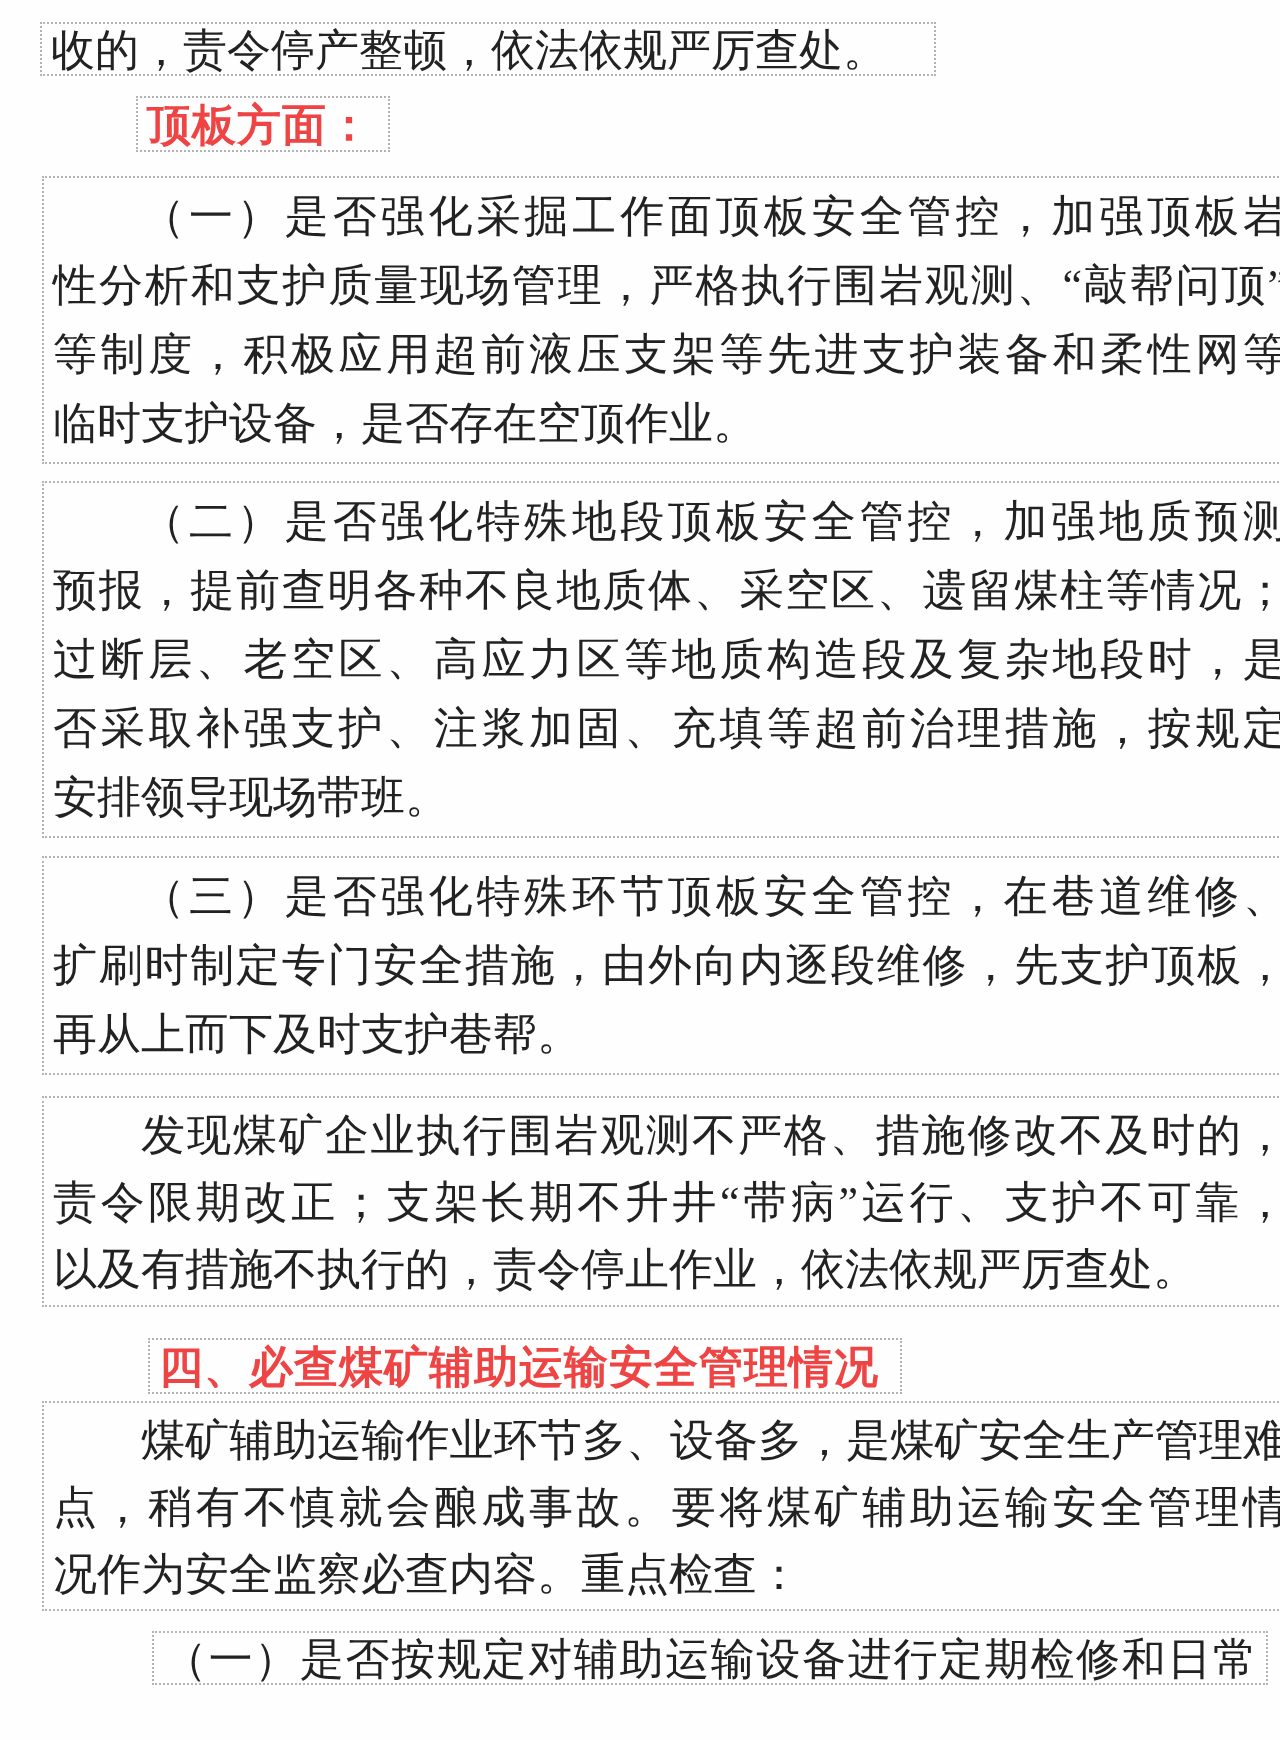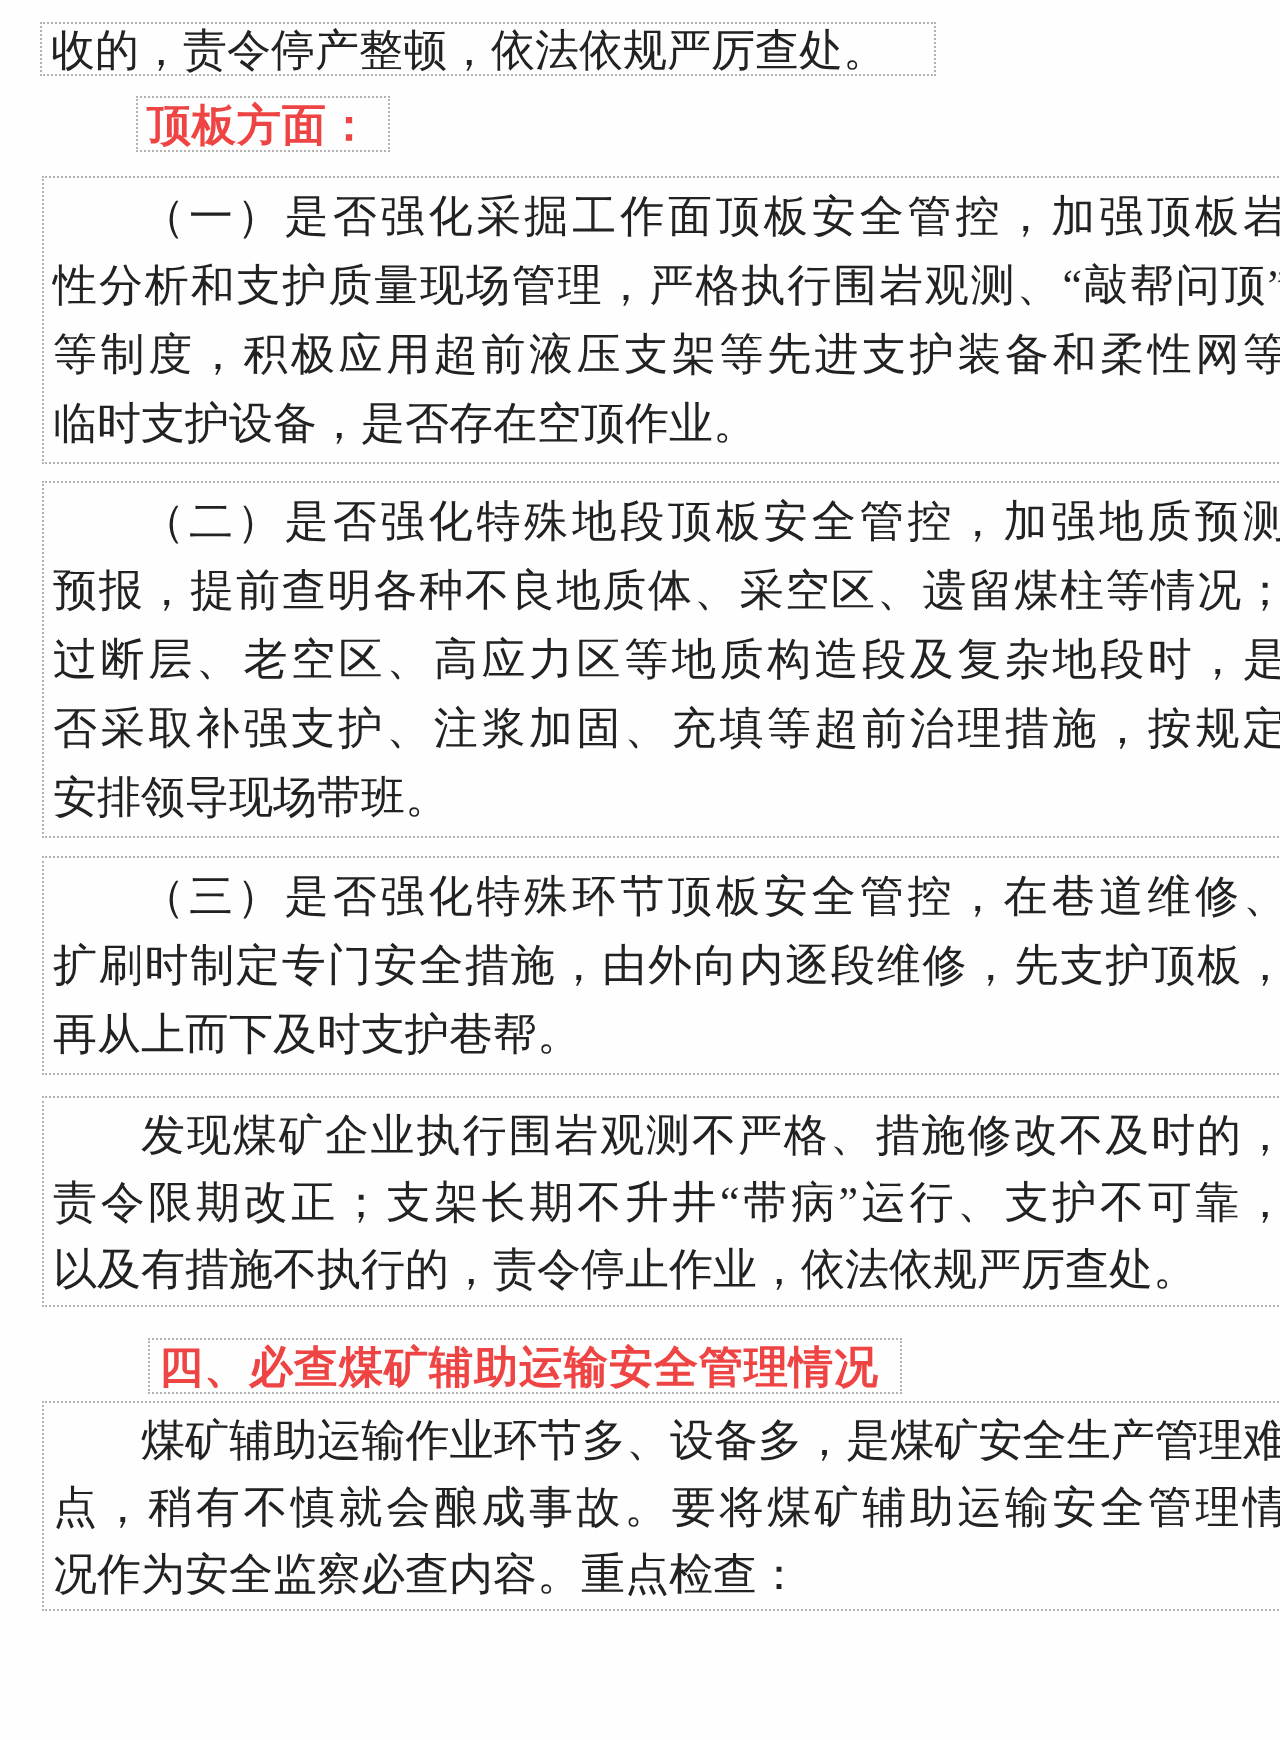--- a/index.html
+++ b/index.html
@@ -92,14 +92,17 @@
     </div>
 
   <div id="b7" class="block single heading">四、必查煤矿辅助运输安全管理情况</div>
 
   <div id="b8" class="block wrap indent-first lh66">
       <div class="line just ind">煤矿辅助运输作业环节多、设备多，是煤矿安全生产管理难</div>
       <div class="line just">点，稍有不慎就会酿成事故。要将煤矿辅助运输安全管理情</div>
       <div class="line">况作为安全监察必查内容。重点检查：</div>
     </div>
 
+  <div id="b9" class="block single">
+      <div class="line just">（一）是否按规定对辅助运输设备进行定期检修和日常</div>
+    </div>
 
 </div>
 
 </body></html>

